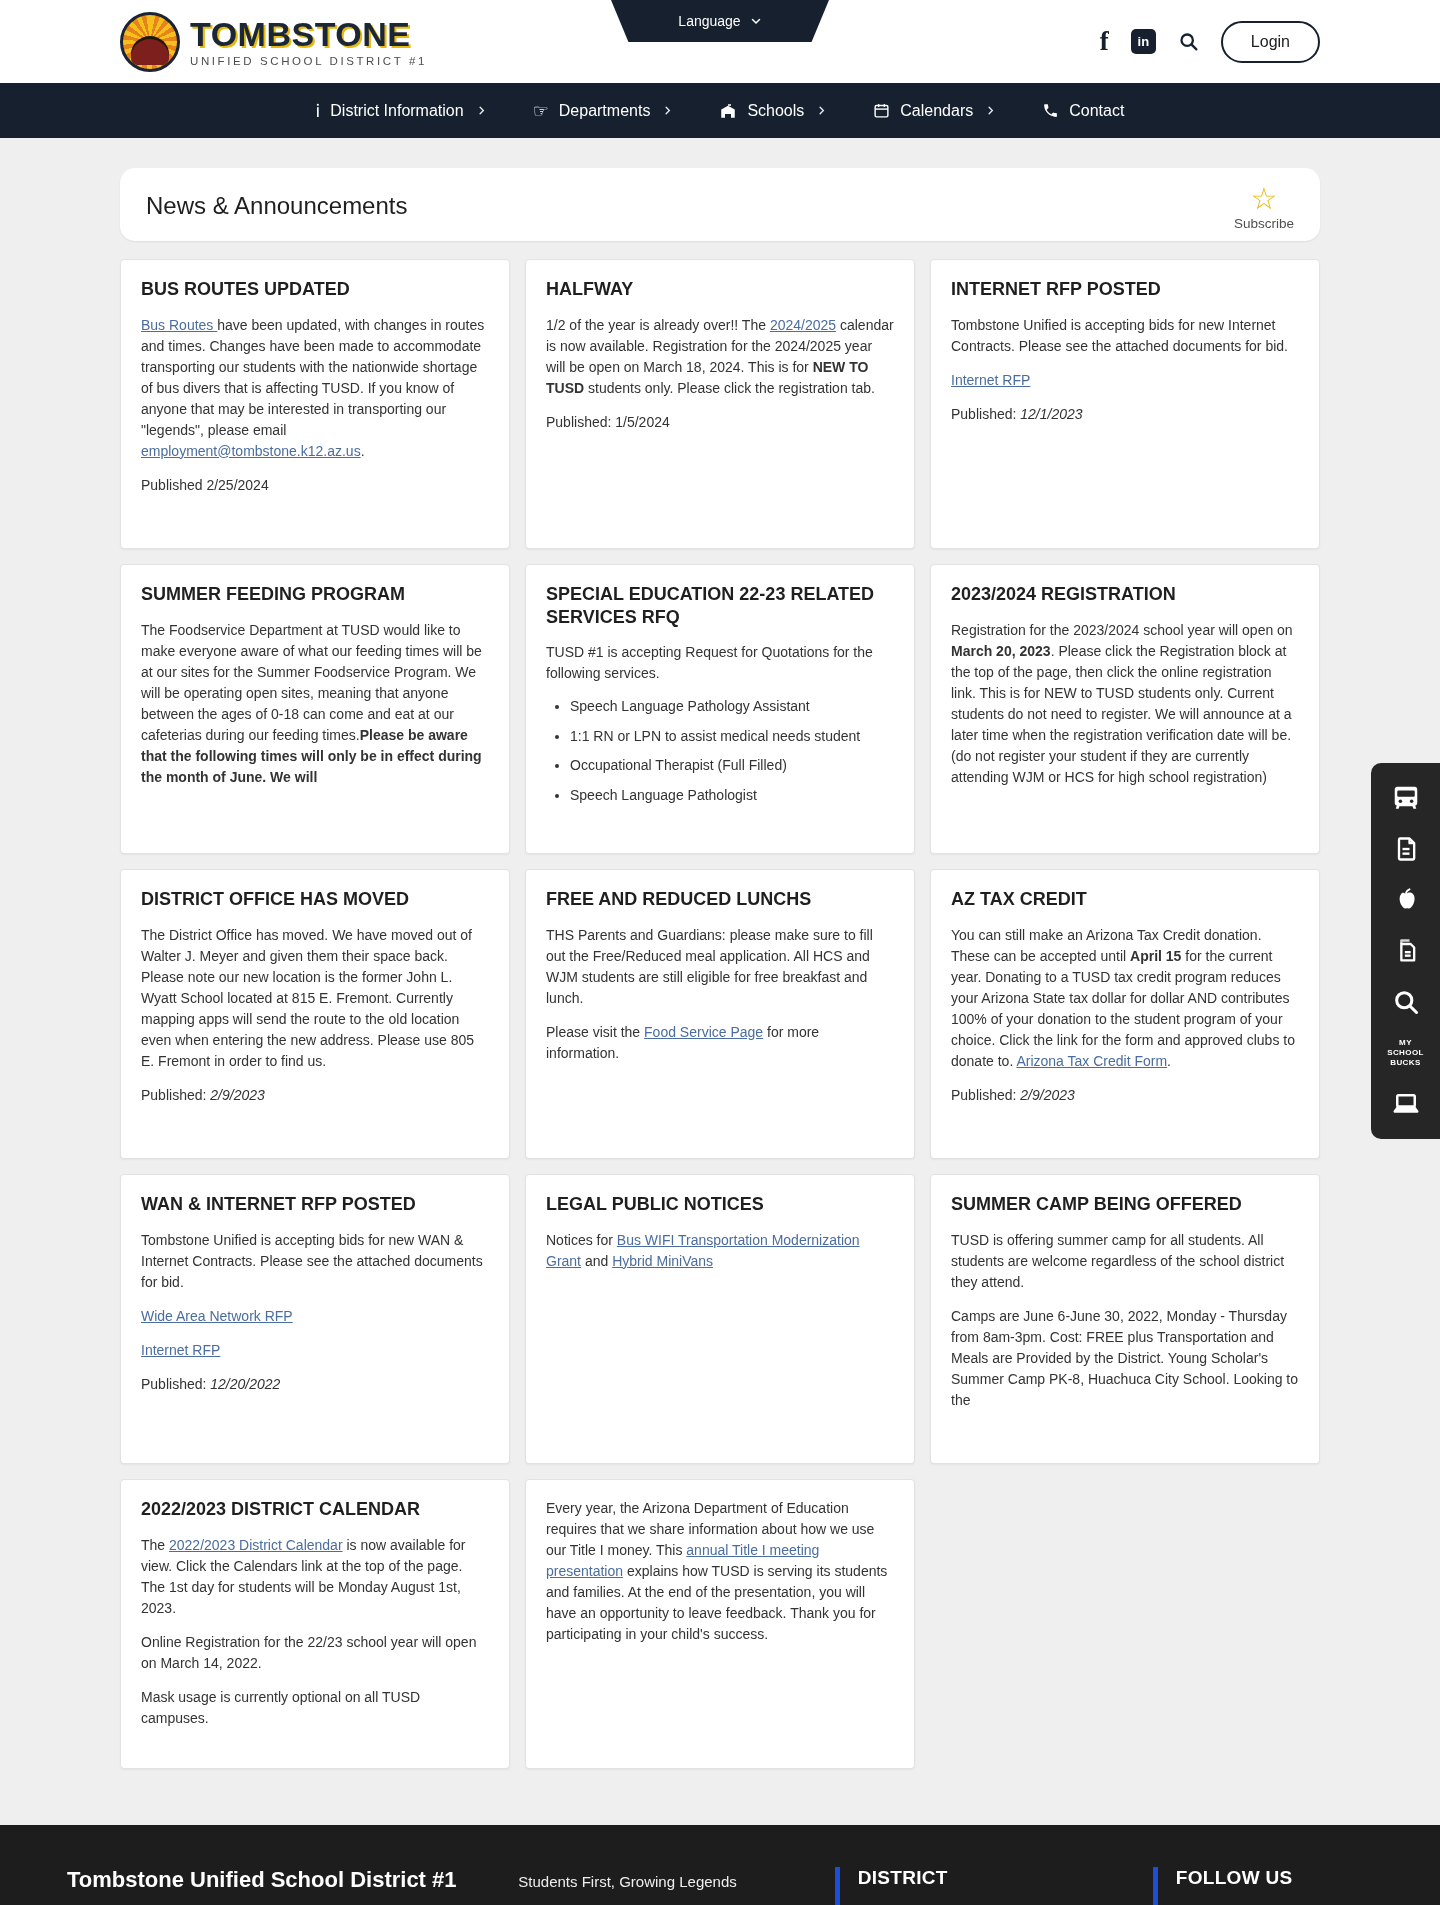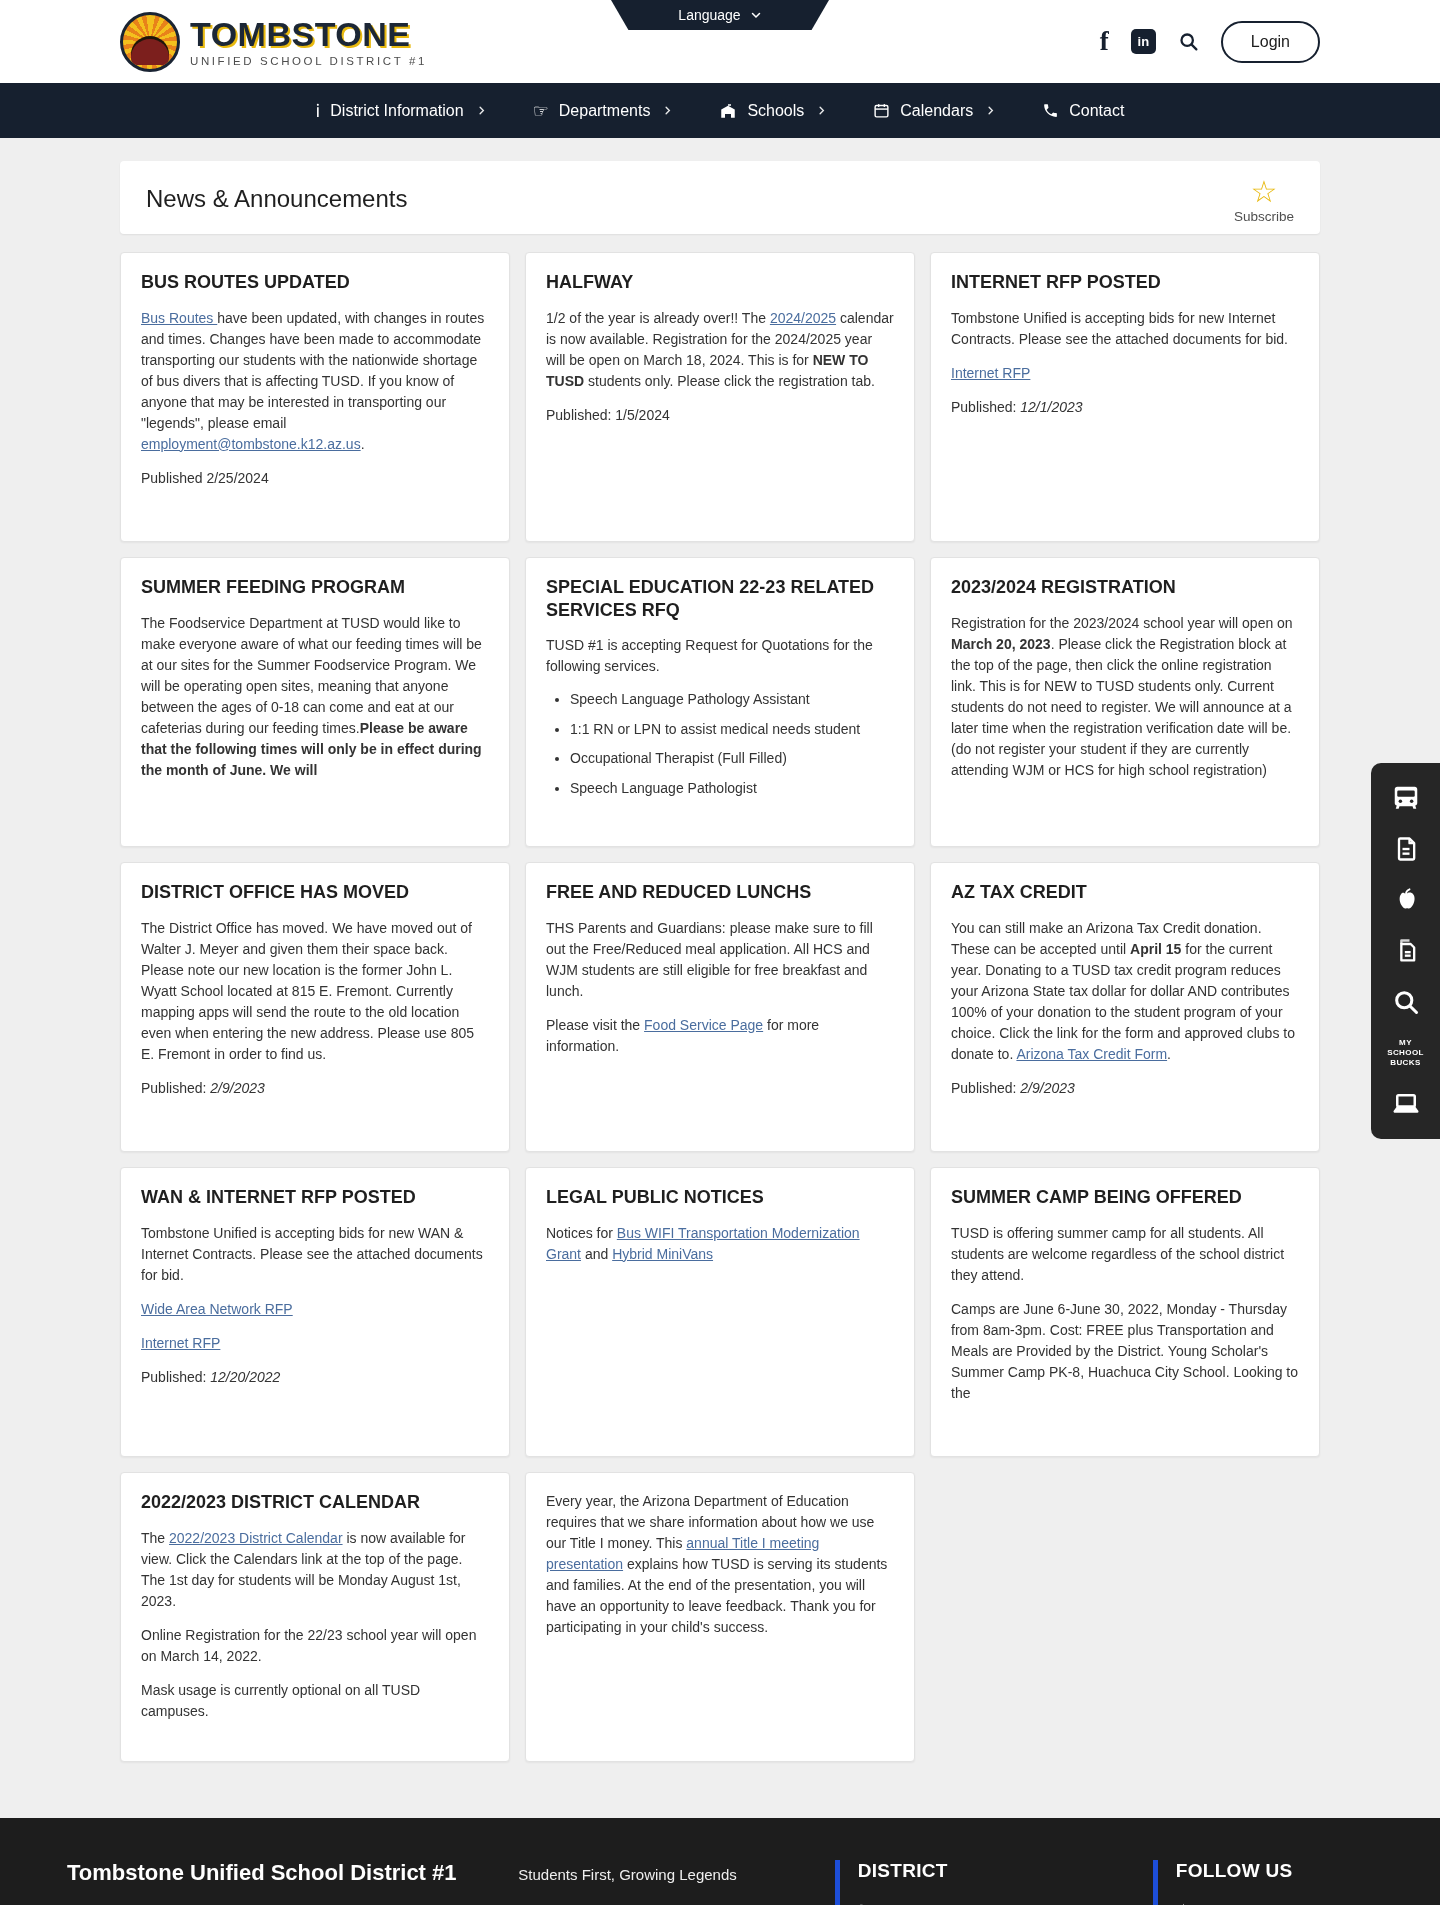--- a/index.html
+++ b/index.html
@@ -7,21 +7,21 @@
   body {
     font-family:"Liberation Sans", sans-serif;
     background:#efefef;
     position:relative;
     color:#333;
   }
   
   .site-header { position:relative; height:83px; background:#fff; z-index:3; }
   .lang-tab {
     position:absolute; left:50%; transform:translateX(-50%); top:0;
-    width:218px; height:30px; background:#16202f; color:#fff;
+    width:218px; height:42px; background:#16202f; color:#fff;
     display:flex; align-items:center; justify-content:center; gap:9px;
     font-size:14px; clip-path:polygon(0 0,100% 0,92% 100%,8% 100%); cursor:pointer;
   }
   .header-inner { width:1200px; margin:0 auto; height:100%; display:flex; justify-content:space-between; align-items:center; }
   .logo { display:flex; align-items:center; gap:10px; cursor:pointer; }
   .logo-badge {
     width:60px; height:60px; border-radius:50%;
     background:repeating-conic-gradient(#f3c01d 0 11deg, #e8821a 11deg 22deg);
     border:3px solid #1a2433; position:relative; overflow:hidden; flex:0 0 auto;
   }
@@ -41,21 +41,21 @@
   .login-btn { background:#fff; border:2px solid #16202f; border-radius:24px; padding:10px 28px;
     font-size:16px; color:#1c1c1c; cursor:pointer; font-family:inherit; }
   
   .main-nav { height:55px; background:#16202f; display:flex; justify-content:center; align-items:center; gap:46px; color:#fff; }
   .nav-item { display:flex; align-items:center; gap:10px; font-size:16px; cursor:pointer; white-space:nowrap; }
   .nav-glyph { font-size:18px; line-height:1; display:flex; align-items:center; }
   .nav-chevron { display:flex; margin-left:2px; opacity:.9; }
   
   .main { min-height:1369px; }
   .news-bar {
-    width:1200px; margin:23px auto 0; background:#fff; border-radius:4px;
+    width:1200px; margin:30px auto 0; background:#fff; border-radius:15px;
     padding:16px 26px 10px; display:flex; justify-content:space-between; align-items:flex-start;
     box-shadow:0 1px 2px rgba(0,0,0,.07);
   }
   .news-title { font-size:24px; font-weight:400; color:#1f1f1f; padding-top:8px; }
   .subscribe { display:flex; flex-direction:column; align-items:center; cursor:pointer; }
   .subscribe .star { color:#e8b90f; font-size:30px; line-height:1; }
   .subscribe .lbl { font-size:13.5px; color:#4f4f4f; margin-top:2px; }
   .news-grid {
     width:1200px; margin:18px auto 0; display:grid;
     grid-template-columns:repeat(3,1fr); gap:15px; grid-auto-rows:290px; padding-bottom:56px;

